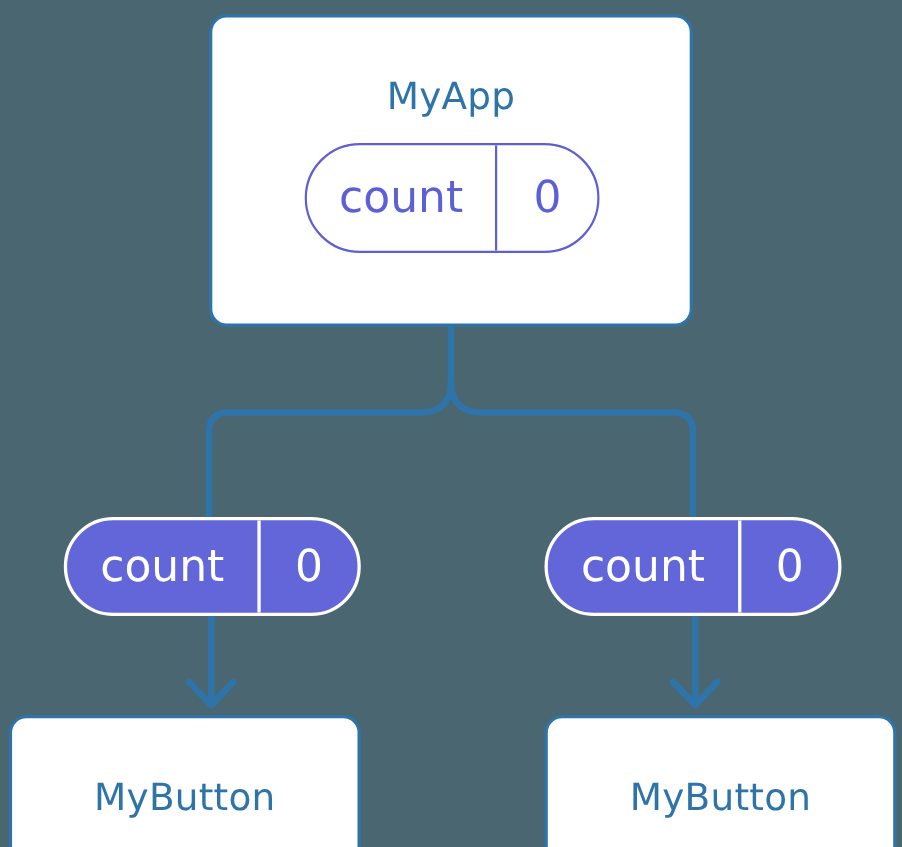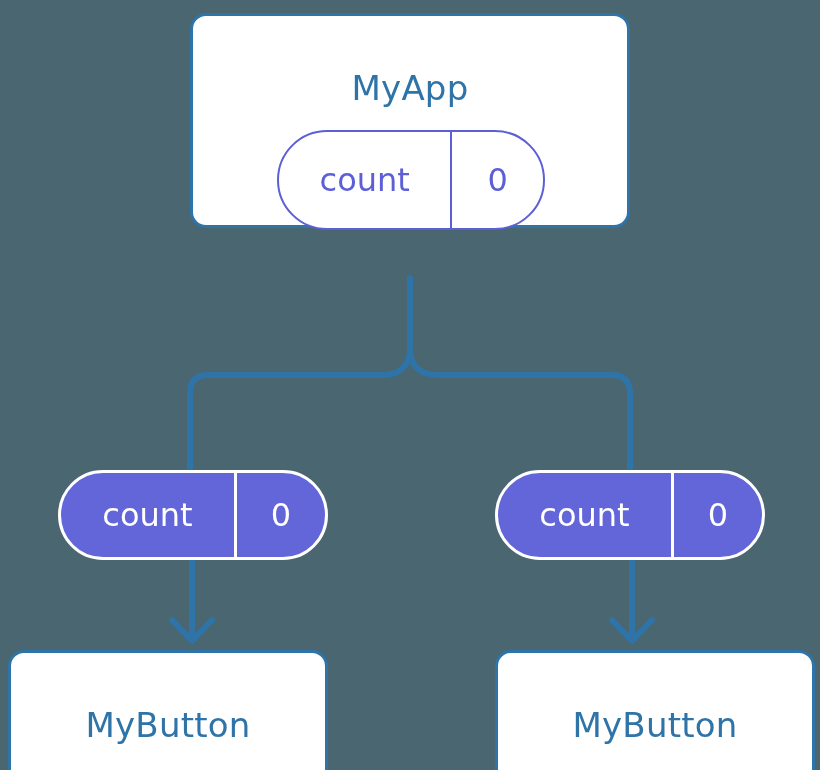--- a/index.html
+++ b/index.html
@@ -35,21 +35,21 @@
   }
   .comp-title {
     color: #2e74a8;
     font-size: 34px;
     letter-spacing: .2px;
     white-space: nowrap;
   }
 
   #box-myapp {
     left: 190px; top: 13px;
-    width: 440px; height: 215px;
+    width: 440px; height: 284px;
   }
   #box-myapp .comp-title { margin-top: 52px; }
 
   .box-mybutton {
     height: 150px;
     justify-content: center;
   }
   #box-mybutton-left  { left: 8px;   top: 650px; width: 320px; }
   #box-mybutton-right { left: 495px; top: 650px; width: 320px; }
 
@@ -59,21 +59,21 @@
     box-sizing: border-box;
     display: flex;
     align-items: stretch;
     border-radius: 999px;
     overflow: hidden;
   }
   .pill-key, .pill-val {
     display: flex;
     align-items: center;
     justify-content: center;
-    font-size: 32px;
+    font-size: 40px;
     white-space: nowrap;
     box-sizing: border-box;
   }
 
   
   .pill-outline {
     border: 2px solid #5c5fd6;
     background: #ffffff;
   }
   .pill-outline .pill-key,

